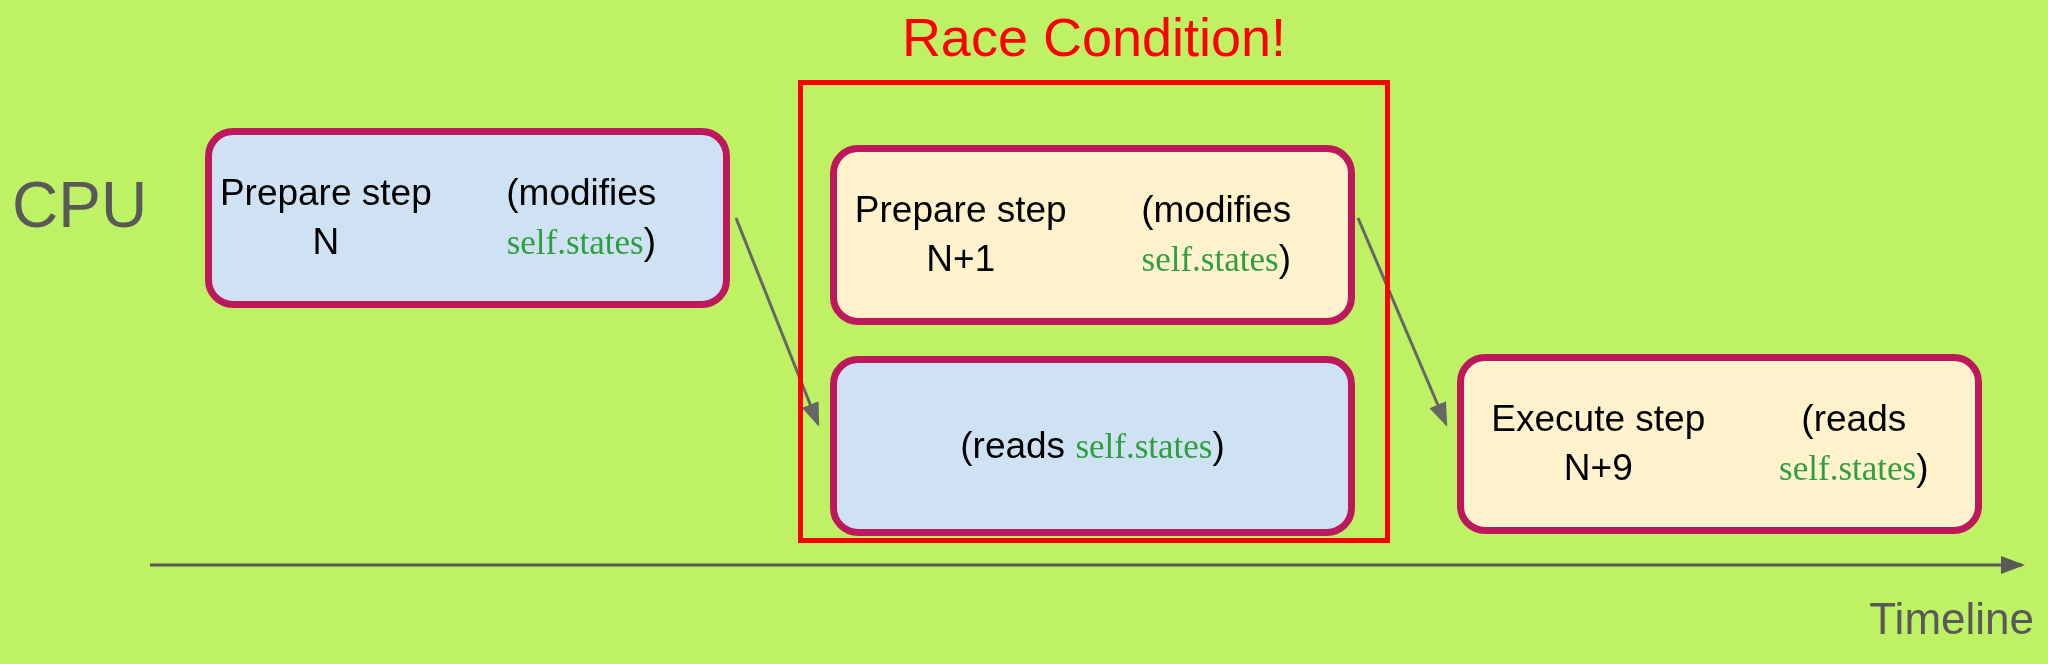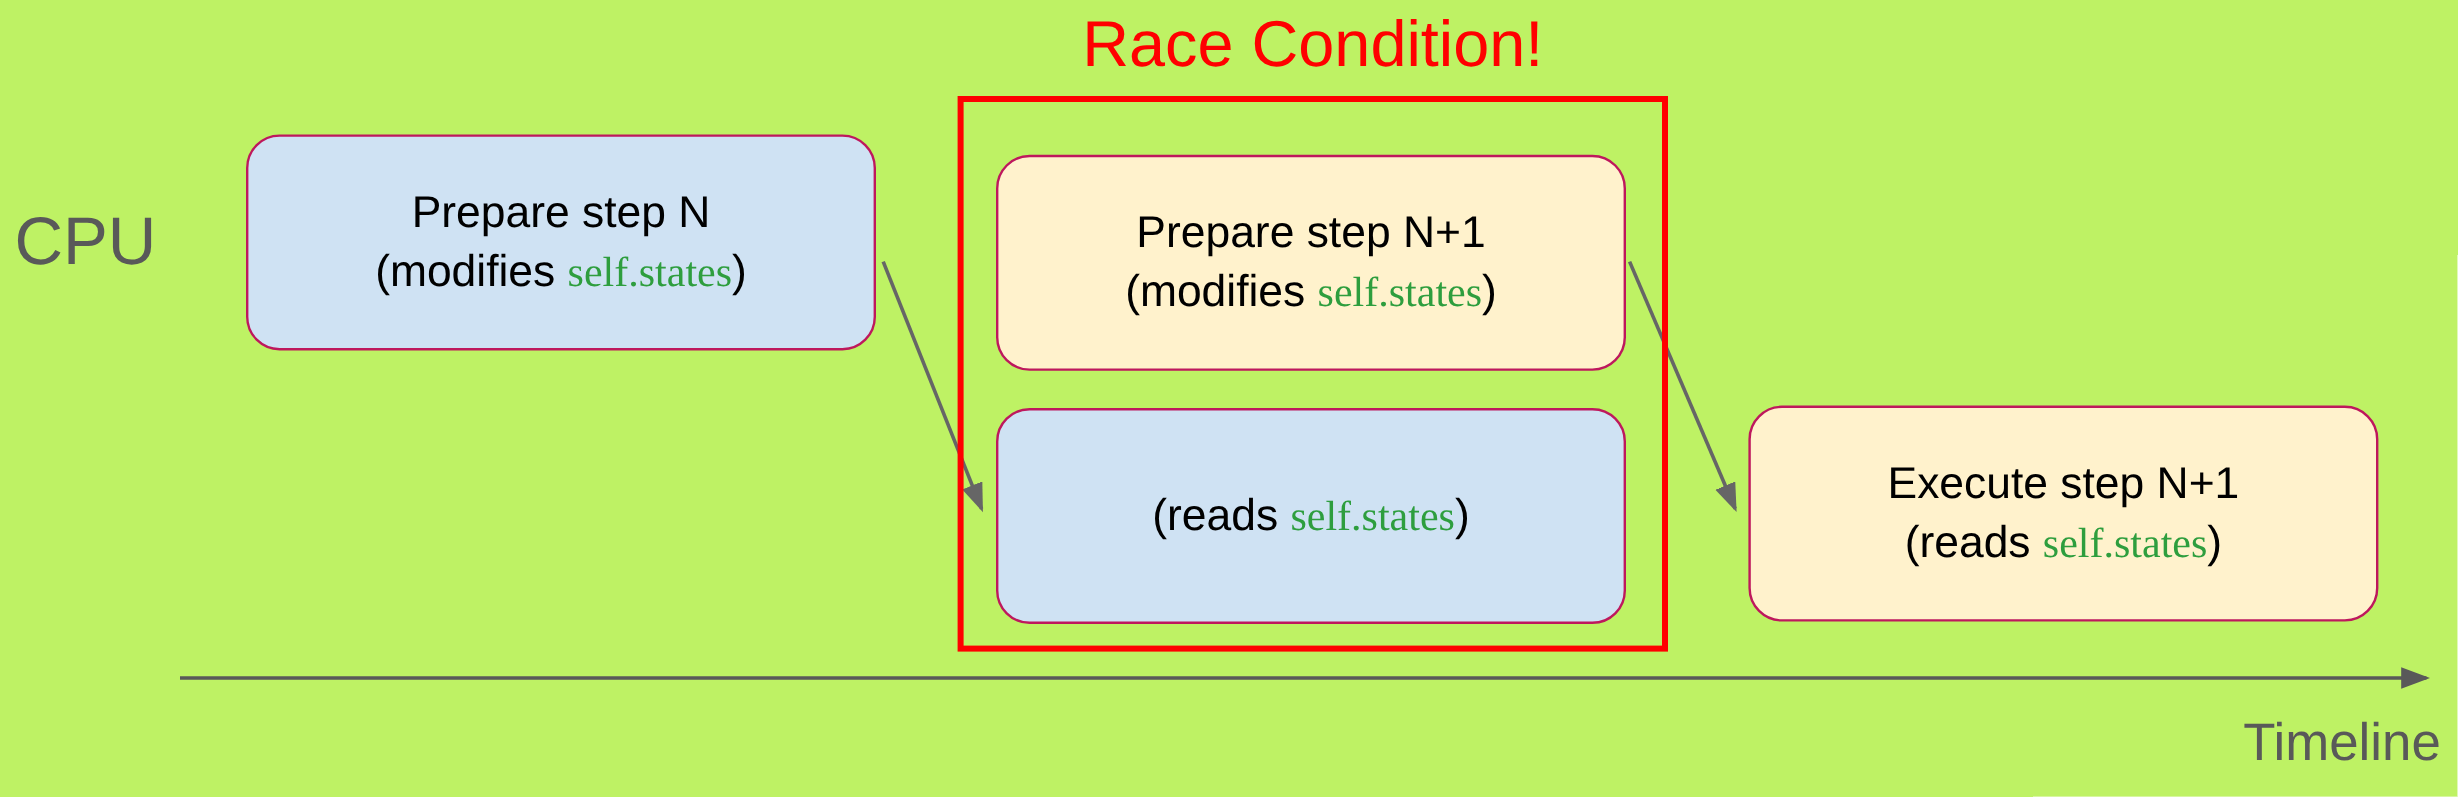--- a/index.html
+++ b/index.html
@@ -20,41 +20,42 @@
     left: 798px;
     top: 6px;
     width: 592px;
     text-align: center;
     font-size: 54px;
     color: #ff0000;
     white-space: nowrap;
   }
   .lane-label {
     position: absolute;
-    font-size: 56px;
+    font-size: 64px;
     color: #595959;
     white-space: nowrap;
   }
   #lane-cpu { left: 12px; top: 168px; }
   #lane-gpu { left: 8px;  top: 396px; }
   .box {
     position: absolute;
     width: 525px;
     height: 180px;
     border-radius: 28px;
-    border: 2px solid #be185d;
+    border: 7px solid #be185d;
     box-sizing: border-box;
     display: flex;
-    flex-direction: column;
+    flex-direction: row;
     align-items: center;
     justify-content: center;
     text-align: center;
     font-size: 37px;
     color: #000000;
     line-height: 1.32;
+    margin-top: 16px;
   }
   .box.blue   { background: #cfe2f3; }
   .box.yellow { background: #fff2cc; }
   #box-prepare-n  { left: 205px;  top: 112px; }
   #box-prepare-n1 { left: 830px;  top: 129px; }
   #box-execute-n  { left: 830px;  top: 340px; }
   #box-execute-n1 { left: 1457px; top: 338px; }
   .code {
     font-family: Liberation Serif, serif;
     color: #2e9e3e;
@@ -120,19 +121,19 @@
   <div class="box yellow" id="box-prepare-n1">
     <div>Prepare step N+1</div>
     <div><span>(modifies </span><span class="code">self.states</span><span>)</span></div>
   </div>
 
   <div class="box blue" id="box-execute-n">
     <div><span>(reads </span><span class="code">self.states</span><span>)</span></div>
   </div>
 
   <div class="box yellow" id="box-execute-n1">
-    <div>Execute step N+1</div>
+    <div>Execute step N+9</div>
     <div><span>(reads </span><span class="code">self.states</span><span>)</span></div>
   </div>
 
   <div class="timeline-label">Timeline</div>
 
 </div>
 
 </body></html>

